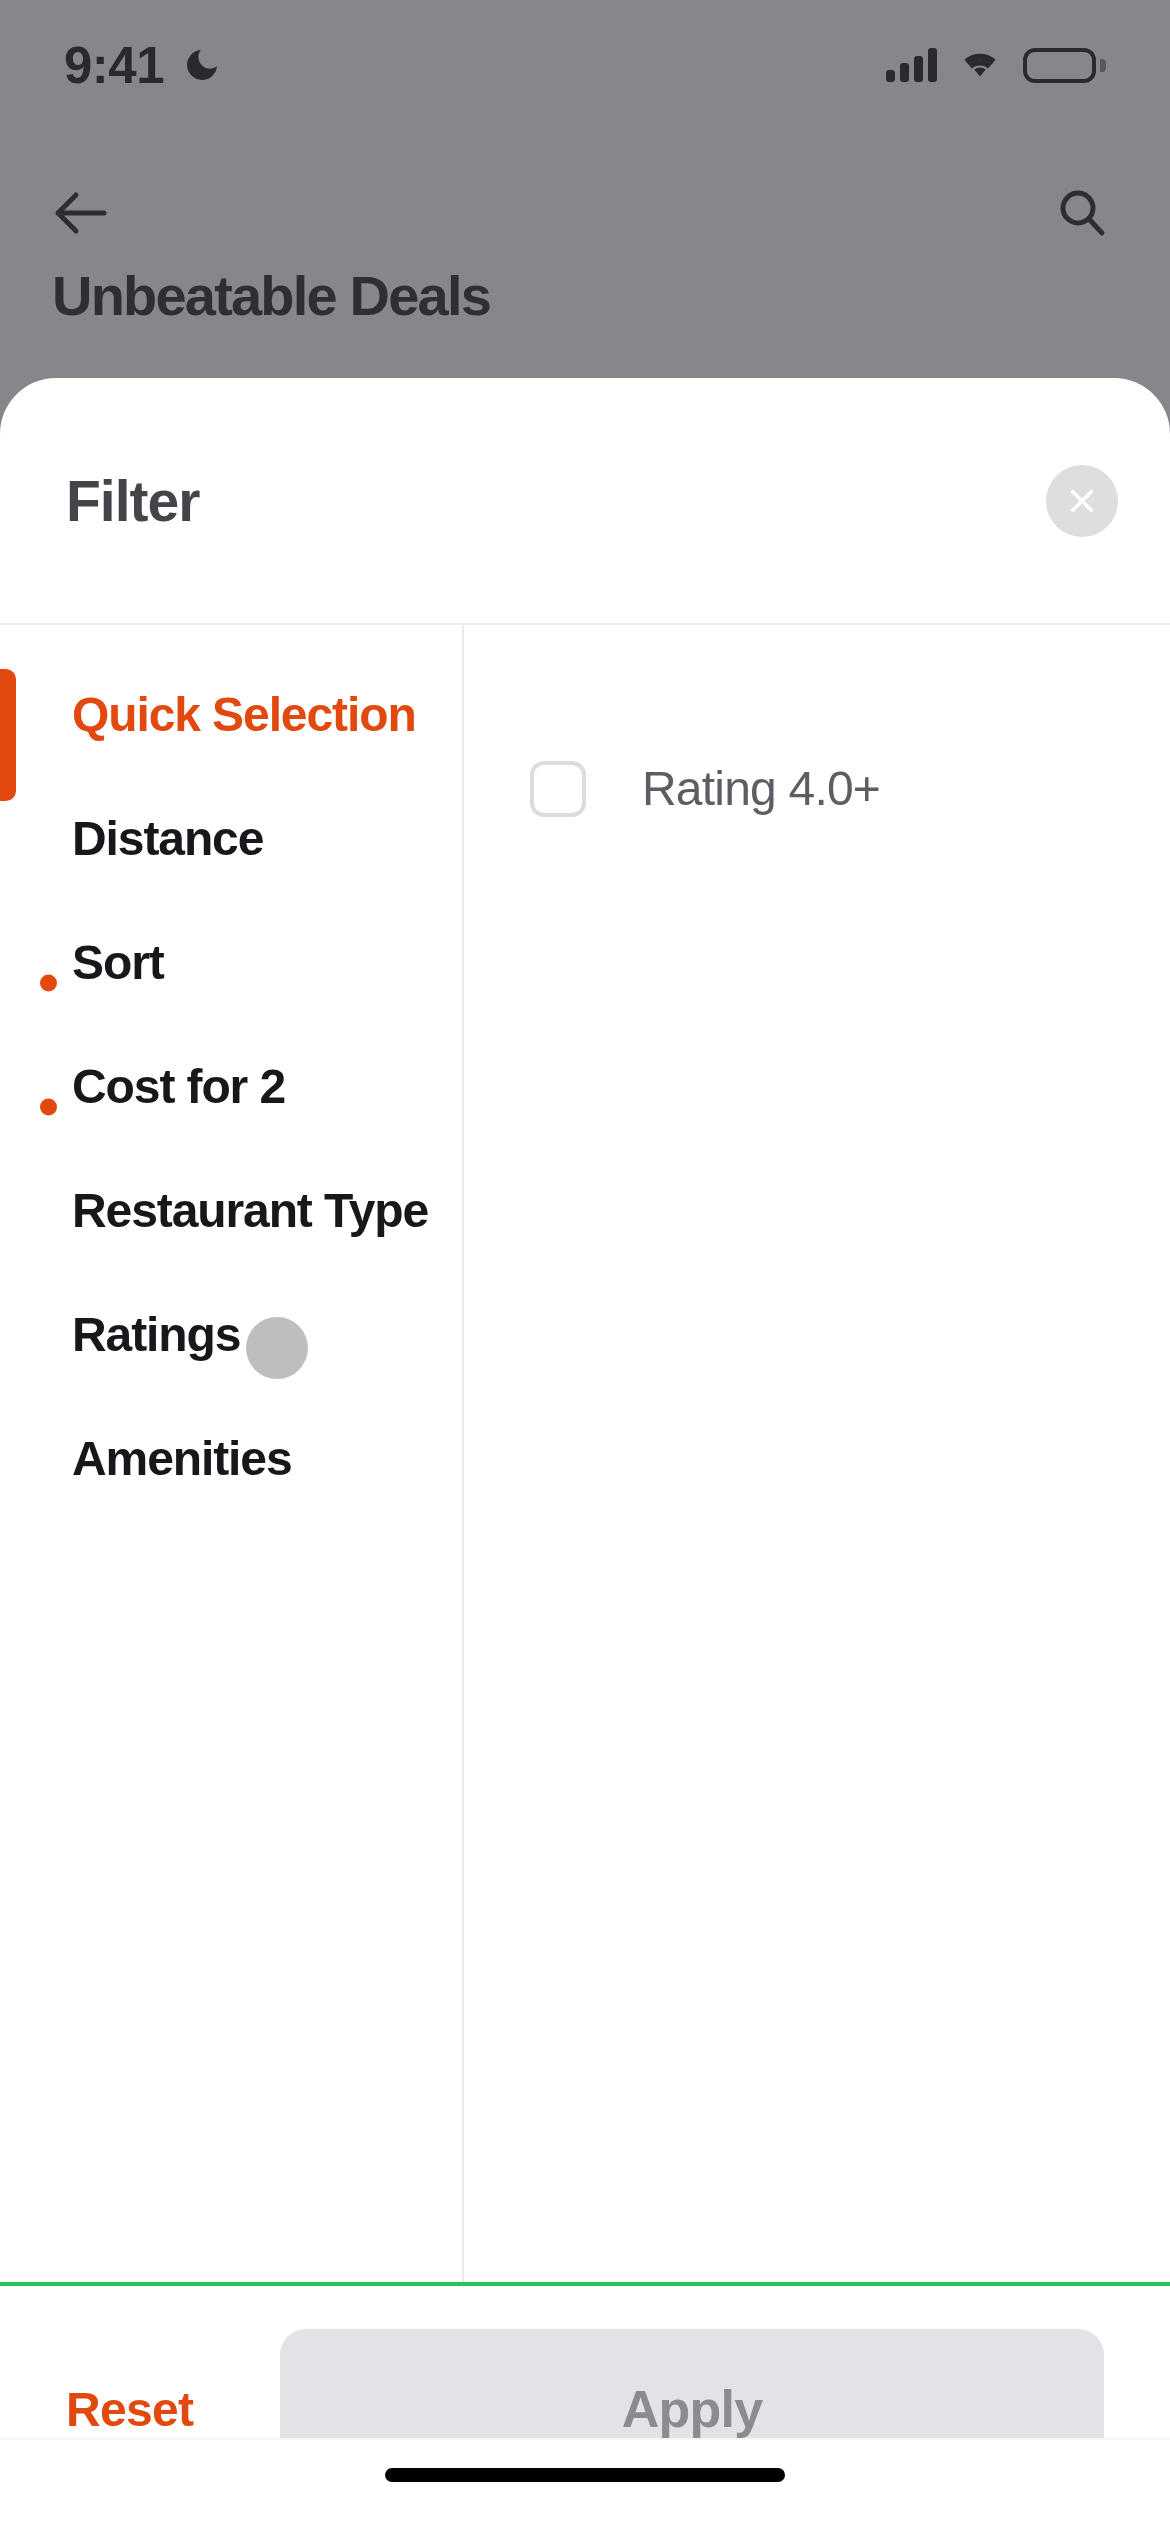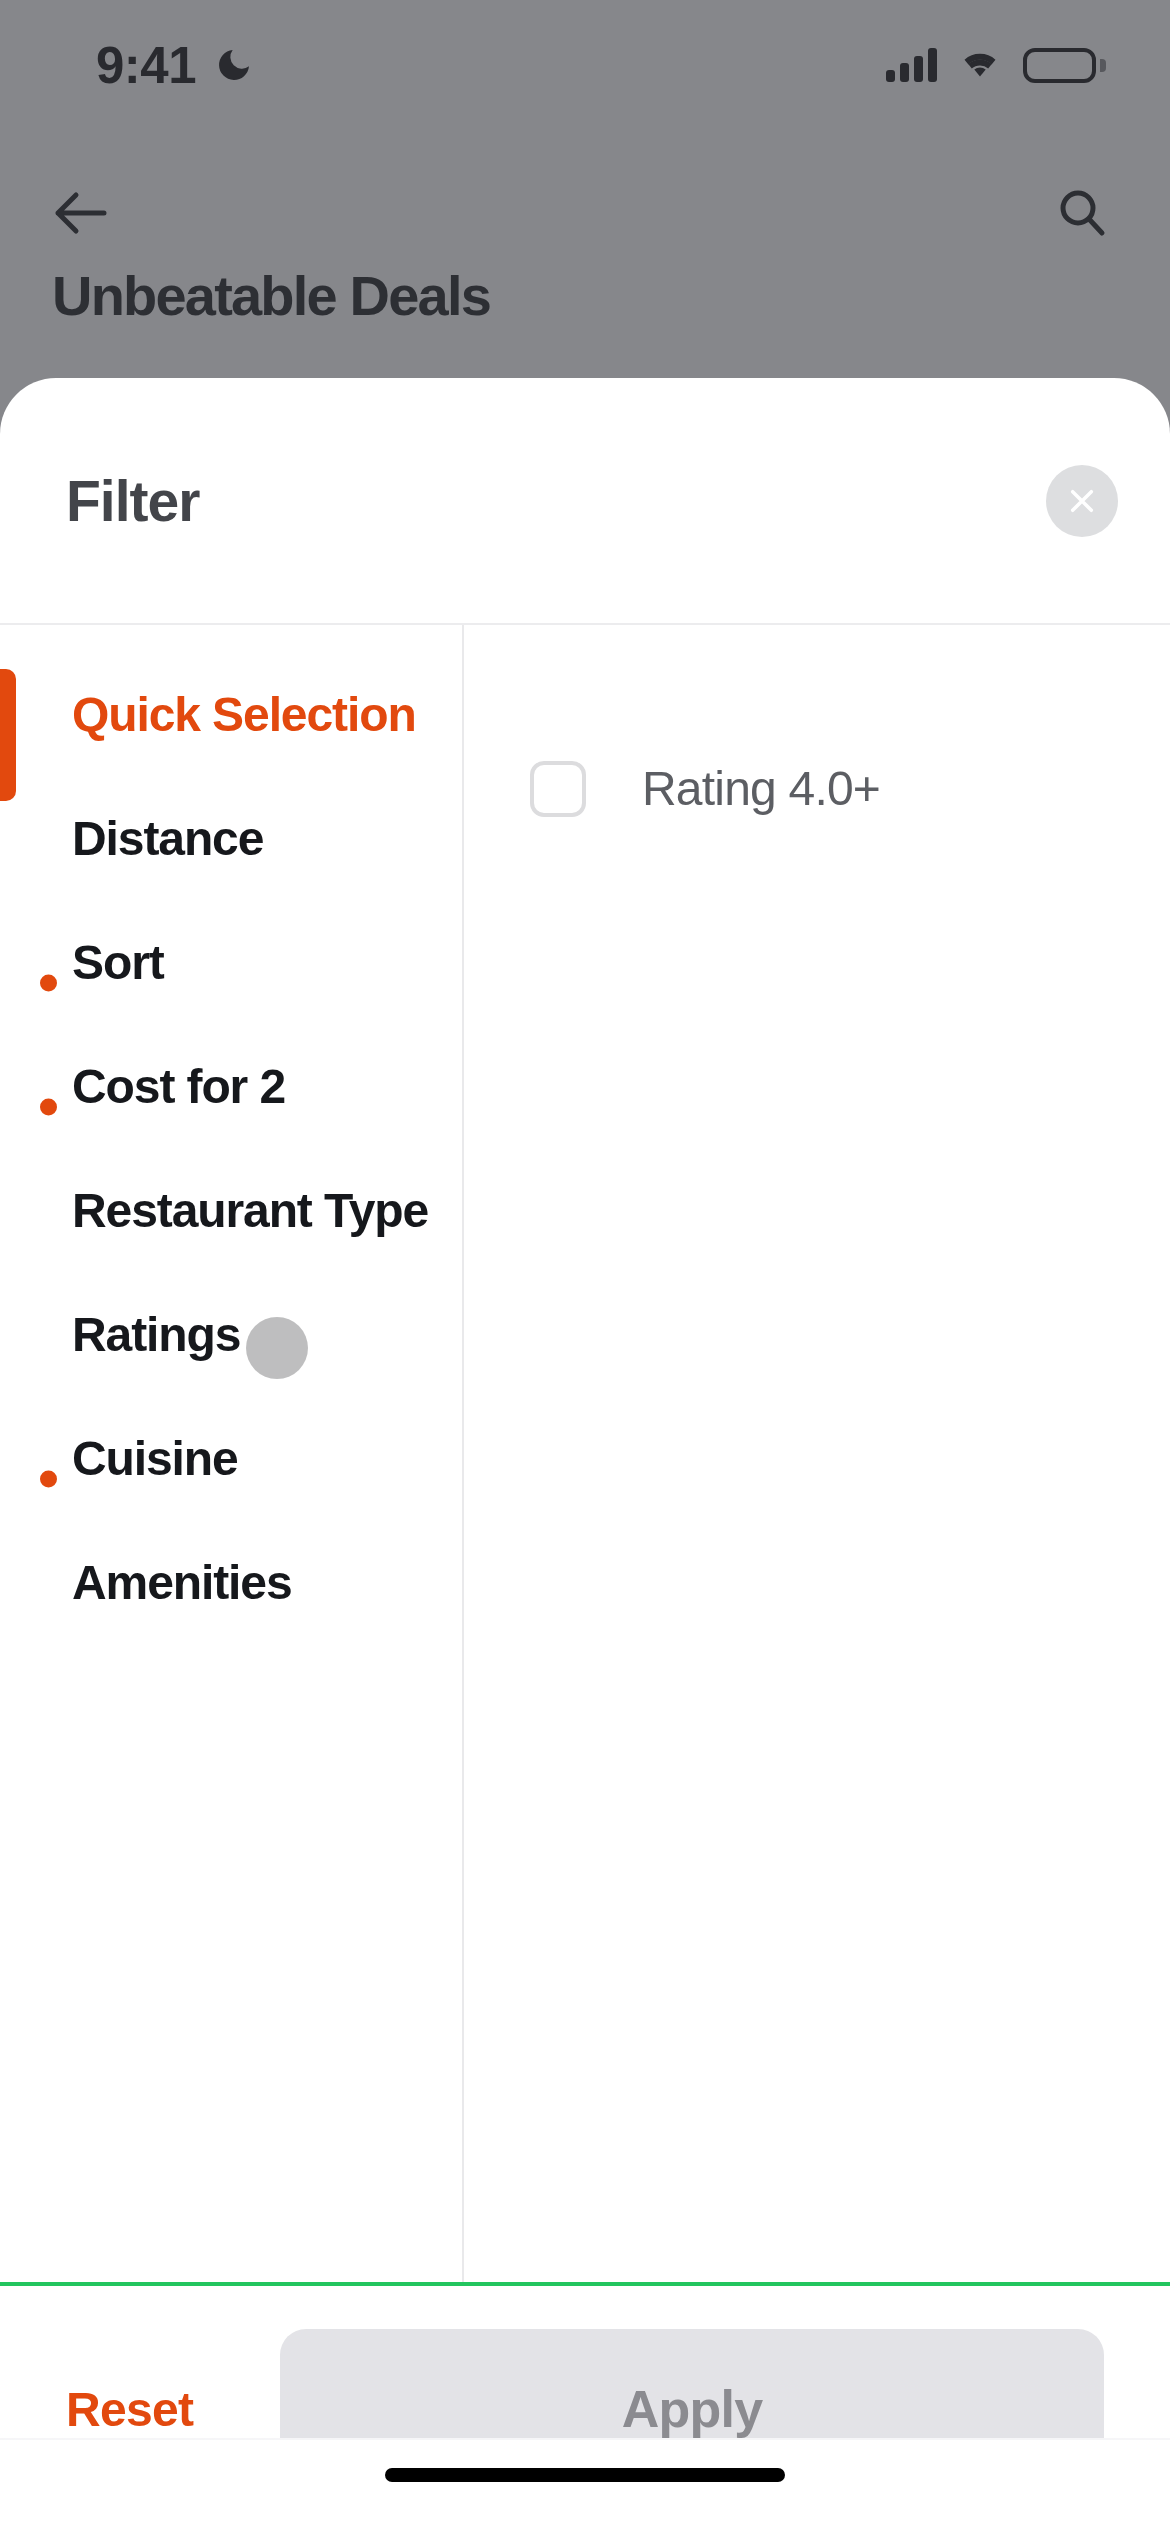--- a/index.html
+++ b/index.html
@@ -13,21 +13,21 @@
 
   
   #bg-page {
     position:absolute; inset:0;
     background:#ffffff;
     z-index:0;
   }
   #status-bar {
     position:absolute; top:0; left:0; right:0; height:130px;
     display:flex; align-items:center; justify-content:space-between;
-    padding:0 64px 0 96px;
+    padding:0 64px 0 64px;
   }
   #status-left { display:flex; align-items:center; gap:18px; }
   #status-time {
     font-size:51px; font-weight:700; color:#0c0c0e;
     letter-spacing:-0.5px; line-height:1;
   }
   #moon-icon { width:40px; height:40px; display:block; }
   #status-right { display:flex; align-items:center; gap:20px; }
 
   .sig-bars { display:flex; align-items:flex-end; gap:5px; height:34px; }
@@ -275,24 +275,20 @@
           <span class="cat-label">Cost for 2</span>
         </div>
         <div class="cat-item">
           <span class="cat-label">Restaurant Type</span>
         </div>
         <div class="cat-item">
           <span class="cat-label">Ratings</span>
           <span class="touch-ripple" style="left: 246px; top: 24px;"></span>
         </div>
         <div class="cat-item">
-          <span class="cat-dot"></span>
-          <span class="cat-label">Cuisine</span>
-        </div>
-        <div class="cat-item">
           <span class="cat-label">Amenities</span>
         </div>
       </div>
 
     <div id="options-pane">
 
         <div class="option-row">
           <span class="checkbox"></span>
           <span class="option-label">Rating 4.0+</span>
         </div>

